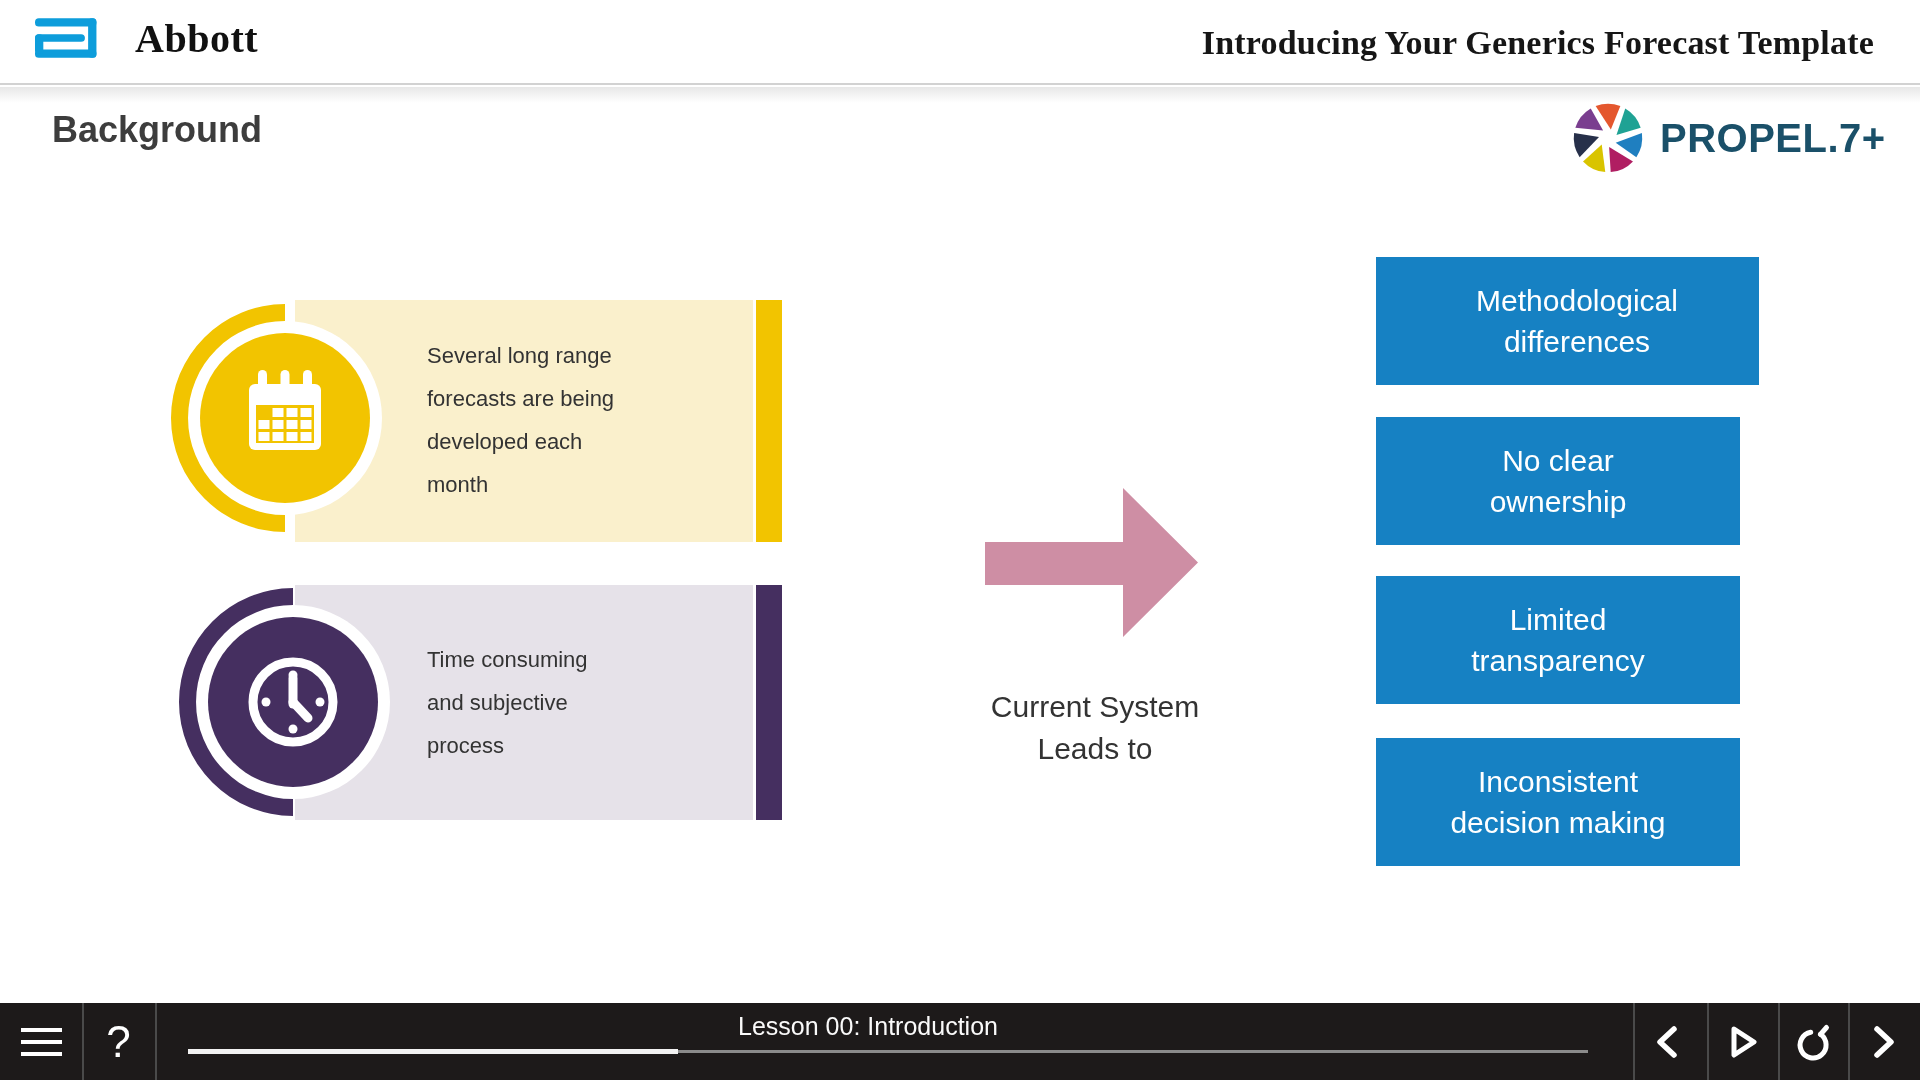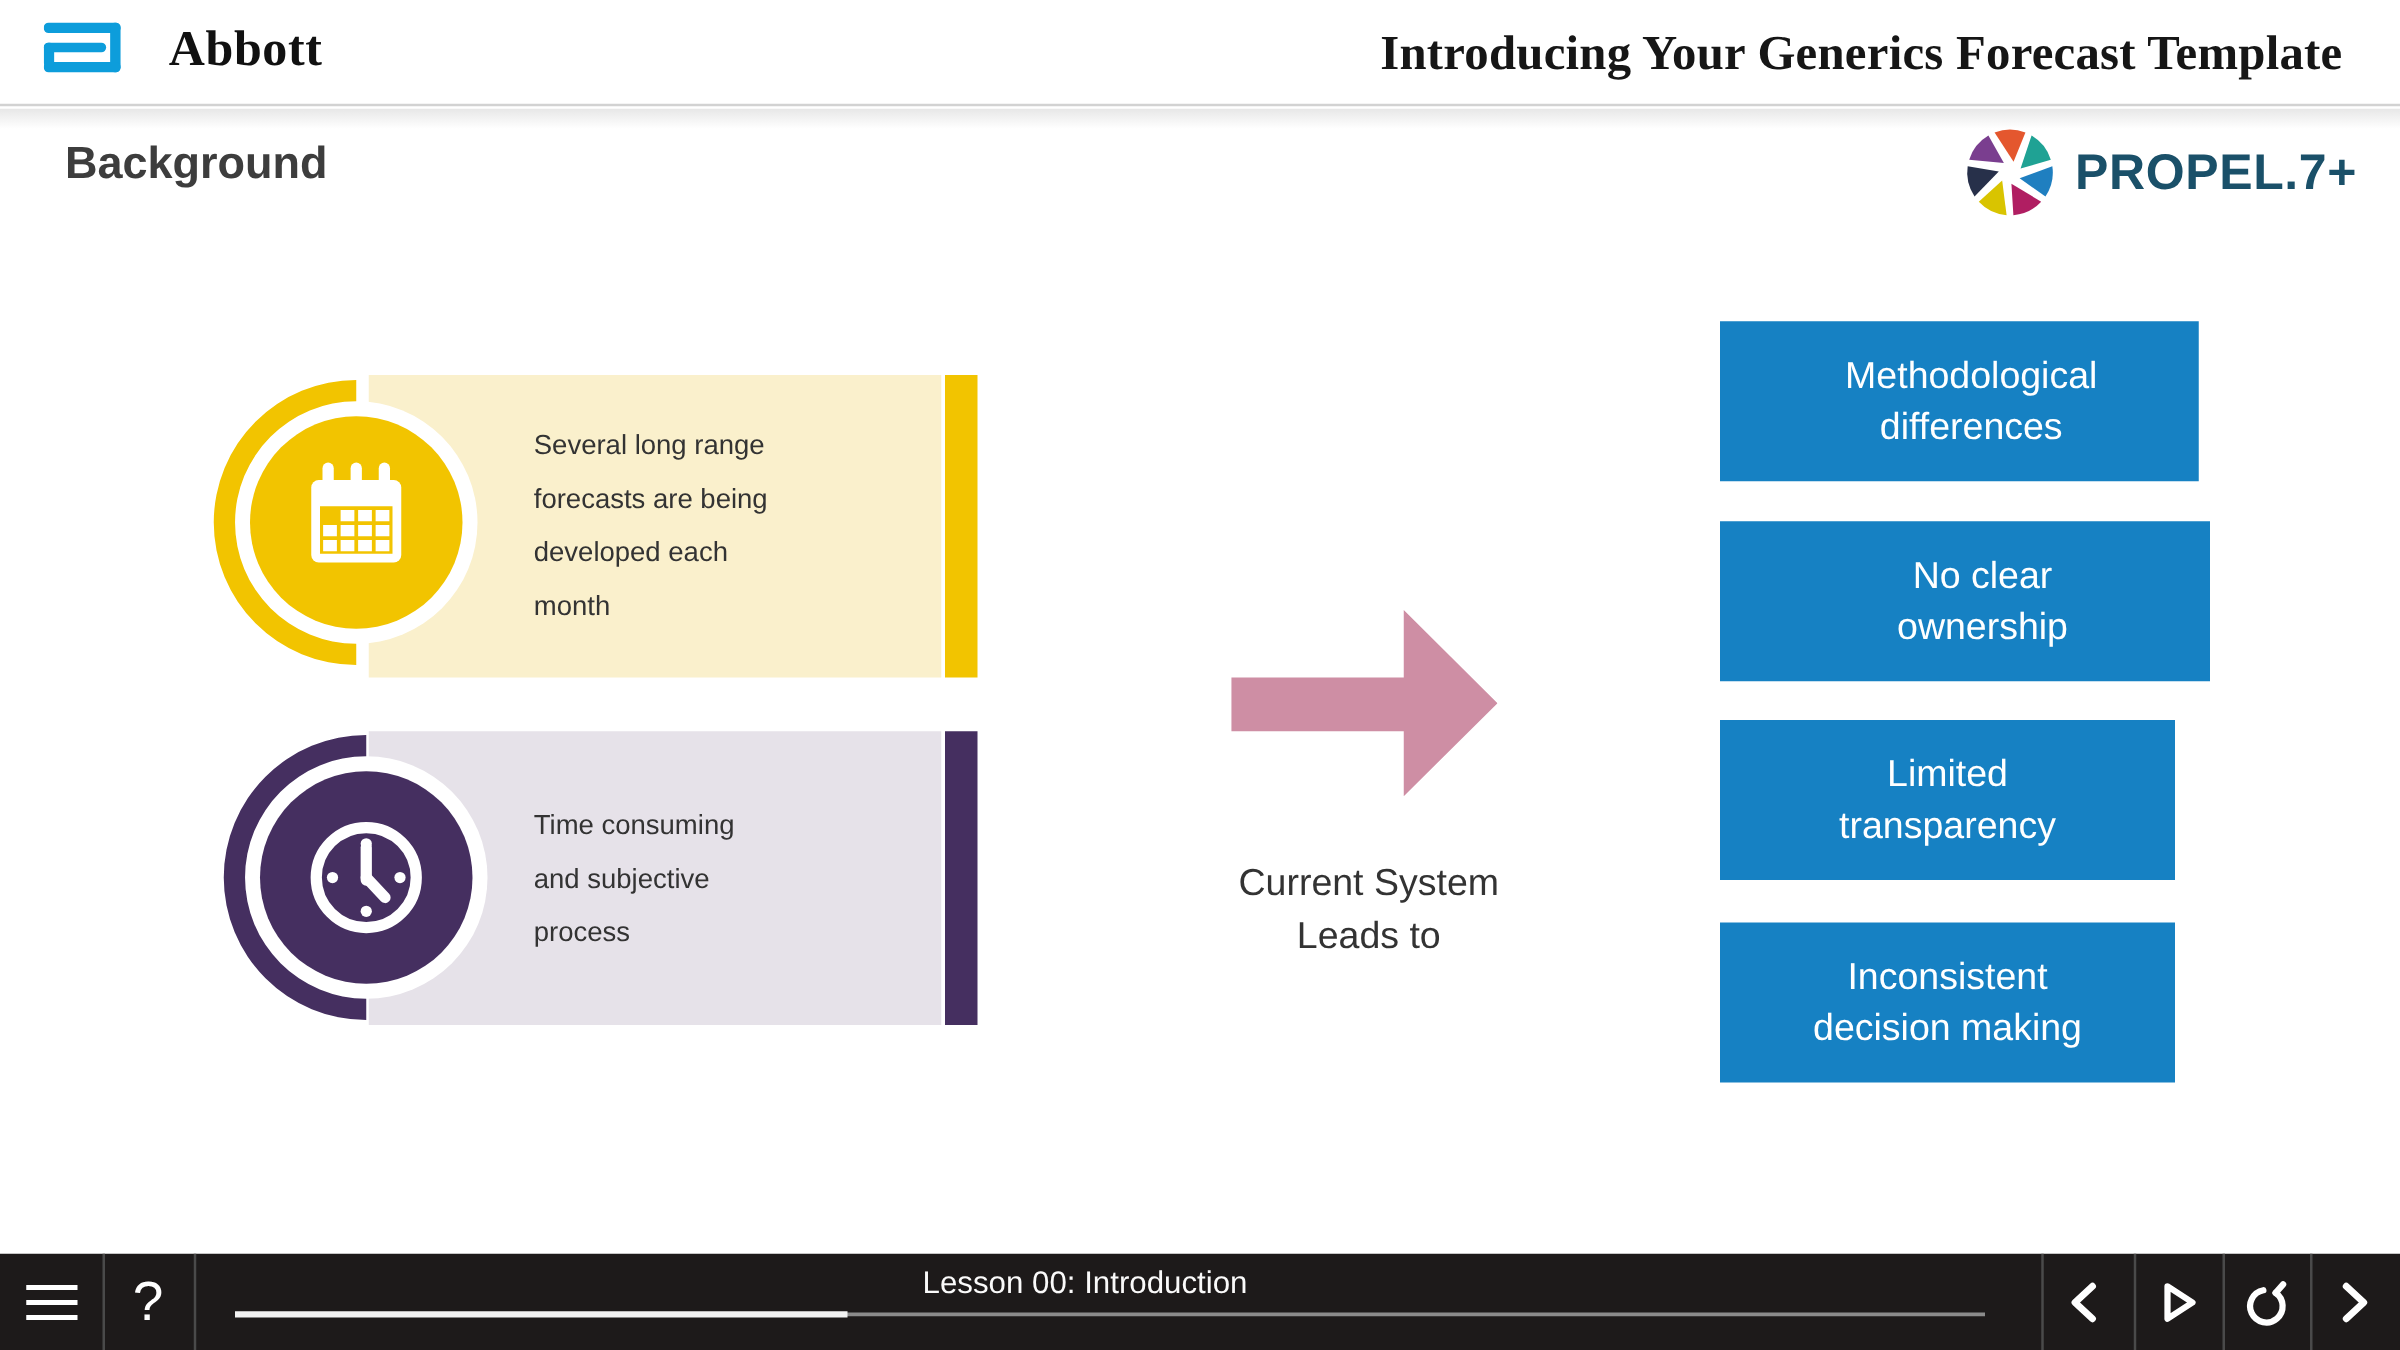--- a/index.html
+++ b/index.html
@@ -7,21 +7,21 @@
          font-family:"Liberation Sans",sans-serif;}
 
   
   .header{position:absolute;left:0;top:0;width:1920px;height:85px;background:#fff;
           border-bottom:2px solid #d2d2d2;box-sizing:border-box;}
   .brand{position:absolute;left:35px;top:14px;display:flex;align-items:center;gap:20px;}
   .brand svg{display:block;}
   .brand-name{font-family:"Liberation Serif",serif;font-weight:bold;font-size:40px;
               color:#111;margin-left:16px;letter-spacing:0.5px;}
   .course-title{position:absolute;right:46px;top:0;height:85px;display:flex;align-items:center;
-                font-family:"Liberation Serif",serif;font-weight:bold;font-size:39px;color:#161616;
+                font-family:"Liberation Serif",serif;font-weight:bold;font-size:34px;color:#161616;
                 margin:0;letter-spacing:0.2px;}
 
   
   .slide{position:absolute;left:0;top:87px;width:1920px;height:916px;background:#fff;}
   .slide-gradient{position:absolute;left:0;top:0;width:100%;height:16px;
                   background:linear-gradient(#e7e7e7,rgba(255,255,255,0));}
   .slide-heading{position:absolute;left:52px;top:22px;margin:0;font-size:36px;font-weight:bold;
                  color:#3d3d3d;}
   .propel{position:absolute;left:1570px;top:13px;display:flex;align-items:center;}
   .propel-text{font-size:40px;font-weight:bold;color:var(--propel-text,#1a5069);
@@ -42,21 +42,21 @@
   .card-text.purple{top:551px;}
 
   .big-arrow{position:absolute;left:985px;top:401px;}
   .arrow-label{position:absolute;left:960px;top:565px;width:270px;text-align:center;
                font-size:30px;line-height:42px;color:#333;white-space:pre-line;margin-top:34px;}
 
   .outcome{position:absolute;left:1376px;width:364px;height:128px;
            background:var(--accent-blue,#1681c3);color:#fff;display:flex;align-items:center;
            justify-content:center;text-align:center;font-size:30px;line-height:41px;
            white-space:pre-line;}
-  .outcome.b0{top:170px;padding-left:19px;} .outcome.b1{top:330px;padding-left:28px;} .outcome.b2{top:489px;} .outcome.b3{top:651px;}
+  .outcome.b0{top:170px;padding-left:19px;} .outcome.b1{top:330px;} .outcome.b2{top:489px;} .outcome.b3{top:651px;}
 
   
   .player{position:absolute;left:0;top:1003px;width:1920px;height:77px;
           background:var(--player-bg,#1d1a1a);}
   .pdivider{position:absolute;top:0;width:2px;height:77px;background:#4a4a4a;}
   .pbtn{position:absolute;top:0;height:77px;background:transparent;border:none;padding:0;
         display:flex;align-items:center;justify-content:center;cursor:pointer;}
   .hamburger{left:0;width:82px;flex-direction:column;gap:8px;}
   .hamburger span{display:block;width:41px;height:4px;background:#fff;}
   .help{left:82px;width:73px;color:#fff;font-size:44px;font-family:"Liberation Sans",sans-serif;}

